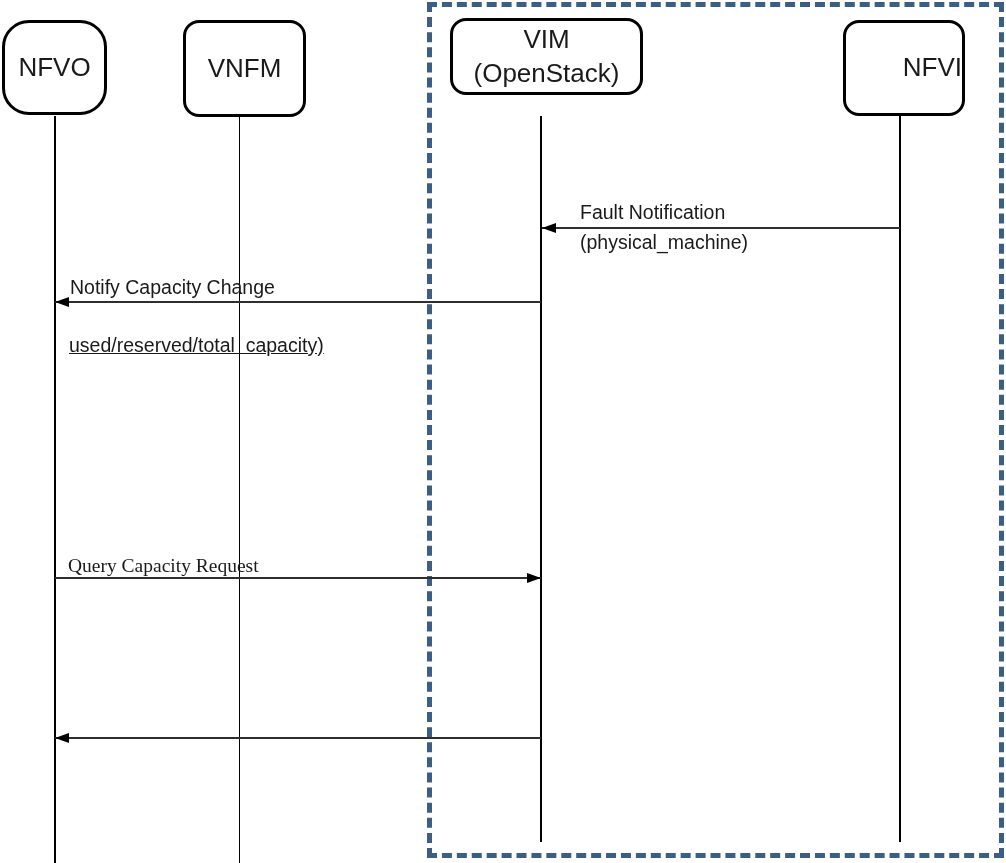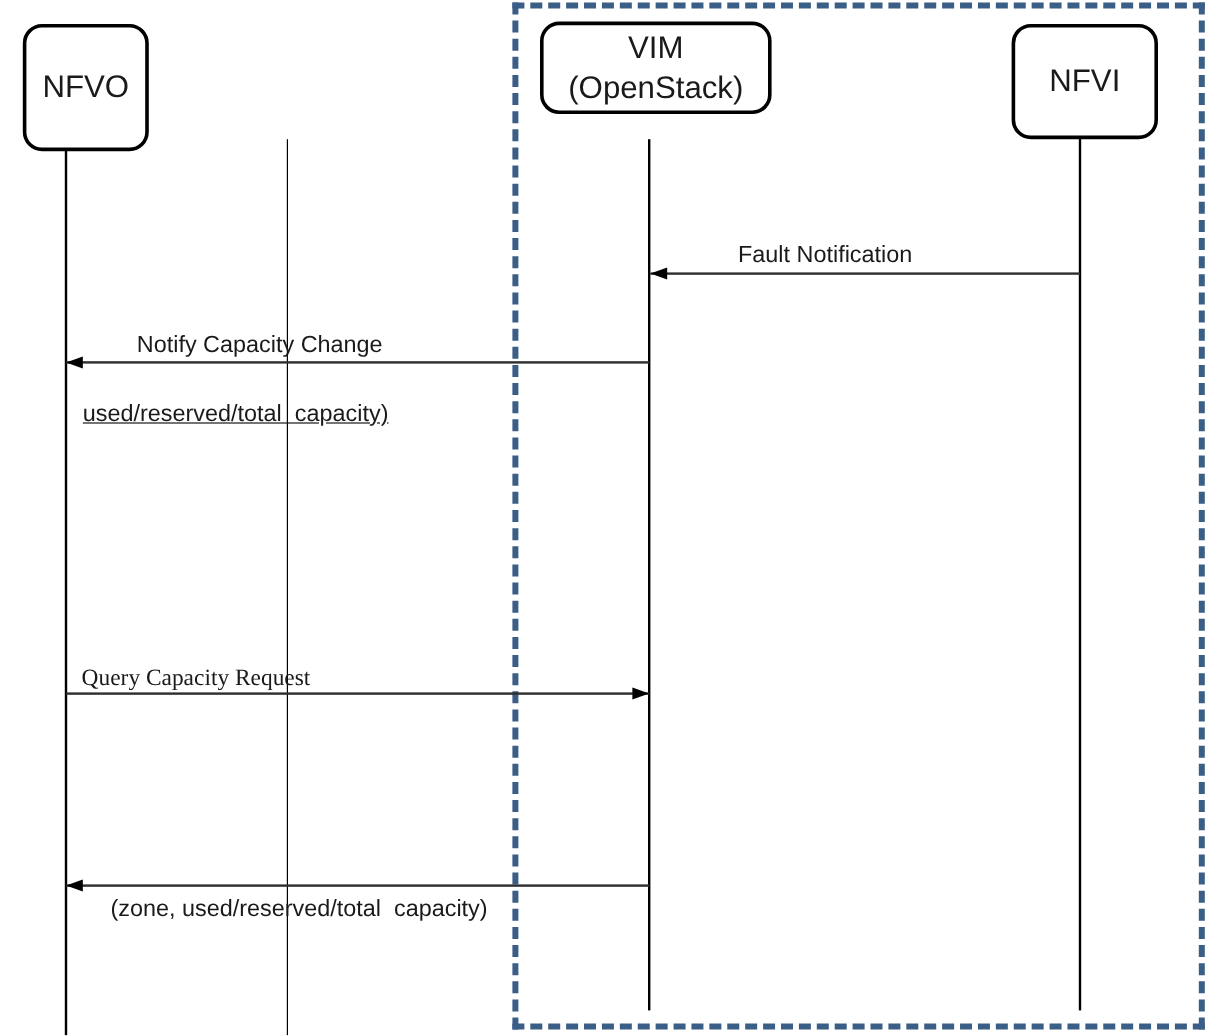--- a/index.html
+++ b/index.html
@@ -29,24 +29,24 @@
     background: #ffffff;
     box-sizing: border-box;
     display: flex;
     align-items: center;
     justify-content: center;
     text-align: center;
     font-size: 26px;
     z-index: 3;
   }
   .actor .actor-text { white-space: pre; line-height: 1.3; }
-  #actor-nfvo { left: 19px;   top: 20px; width: 105px; height: 106px; }
+  #actor-nfvo { left: 2px;   top: 20px; width: 105px; height: 95px; border-radius: 27px; }
   #actor-vnfm { left: 183px; top: 20px; width: 123px; height: 97px; }
   #actor-vim  { left: 450px; top: 18px; width: 193px; height: 77px; }
-  #actor-nfvi { left: 843px; top: 20px; width: 122px; height: 96px; }
+  #actor-nfvi { left: 843px; top: 20px; width: 122px; height: 96px; justify-content: flex-end; }
   
   .lifeline { position: absolute; width: 1.6px; background: #000000; z-index: 1; }
   #ll-nfvo { left: 54px;    top: 116px; height: 747px; }
   #ll-vnfm { left: 238.5px; top: 116px; height: 747px; }
   #ll-vim  { left: 540px;   top: 116px; height: 726px; }
   #ll-nfvi { left: 899px;   top: 115px; height: 727px; }
   
   .msg-line { position: absolute; height: 1.6px; background: #2e2e2e; z-index: 2; }
   #line-fault   { left: 542px; top: 227px; width: 358px; }
   #line-notify  { left: 55px;  top: 301px; width: 486px; }
@@ -69,63 +69,66 @@
   #ah-request { left: 527px; top: 572.5px; }
   #ah-reply   { left: 55px;  top: 732.5px; }
   
   .lbl {
     position: absolute;
     font-size: 19.5px;
     line-height: 27px;
     white-space: pre;
     z-index: 4;
   }
-  #lbl-fault-title   { left: 615px; top: 199px; }
+  #lbl-fault-title   { left: 580px; top: 199px; }
   #lbl-fault-d0      { left: 580px; top: 229px; }
-  #lbl-notify-title  { left: 70px;  top: 274px; margin-left: 44px; }
+  #lbl-notify-title  { left: 70px;  top: 274px; }
   #lbl-notify-d0     { left: 69px;  top: 304px; }
   #lbl-notify-d1     { left: 69px;  top: 332px; text-decoration: underline; }
   #lbl-request-title { left: 68px;  top: 552px; font-family: Liberation Serif, serif; }
   #lbl-request-d0    { left: 68px;  top: 583px; }
   #lbl-reply-title   { left: 98px;  top: 714px; }
   #lbl-reply-d0      { left: 92px;  top: 744px; }
 </style>
 </head>
 <body>
 
 <div class="canvas">
 
   <div class="boundary"></div>
 
   <div class="actor" id="actor-nfvo">
     <span class="actor-text">NFVO</span>
   </div>
+  <div class="actor" id="actor-vnfm">
+    <span class="actor-text">VNFM</span>
+  </div>
   <div class="actor" id="actor-vim">
     <span class="actor-text">VIM
 (OpenStack)</span>
   </div>
   <div class="actor" id="actor-nfvi">
     <span class="actor-text">NFVI</span>
   </div>
 
   <div class="lifeline" id="ll-nfvo"></div>
   <div class="lifeline" id="ll-vnfm"></div>
   <div class="lifeline" id="ll-vim"></div>
   <div class="lifeline" id="ll-nfvi"></div>
 
   <div class="msg-line" id="line-fault"></div>
   <div class="arrow left" id="ah-fault"></div>
   <div class="lbl" id="lbl-fault-title">Fault Notification</div>
+  <div class="lbl" id="lbl-fault-d0">(physical_machine)</div>
 
   <div class="msg-line" id="line-notify"></div>
   <div class="arrow left" id="ah-notify"></div>
   <div class="lbl" id="lbl-notify-title">Notify Capacity Change</div>
   <div class="lbl" id="lbl-notify-d1">used/reserved/total  capacity)</div>
 
   <div class="msg-line" id="line-request"></div>
   <div class="arrow right" id="ah-request"></div>
   <div class="lbl" id="lbl-request-title">Query Capacity Request</div>
 
   <div class="msg-line" id="line-reply"></div>
   <div class="arrow left" id="ah-reply"></div>
-  <div class="lbl" id="lbl-reply-d0">(zone, used/reserved/total  capacity)</div>
 
 </div>
 
 </body></html>

